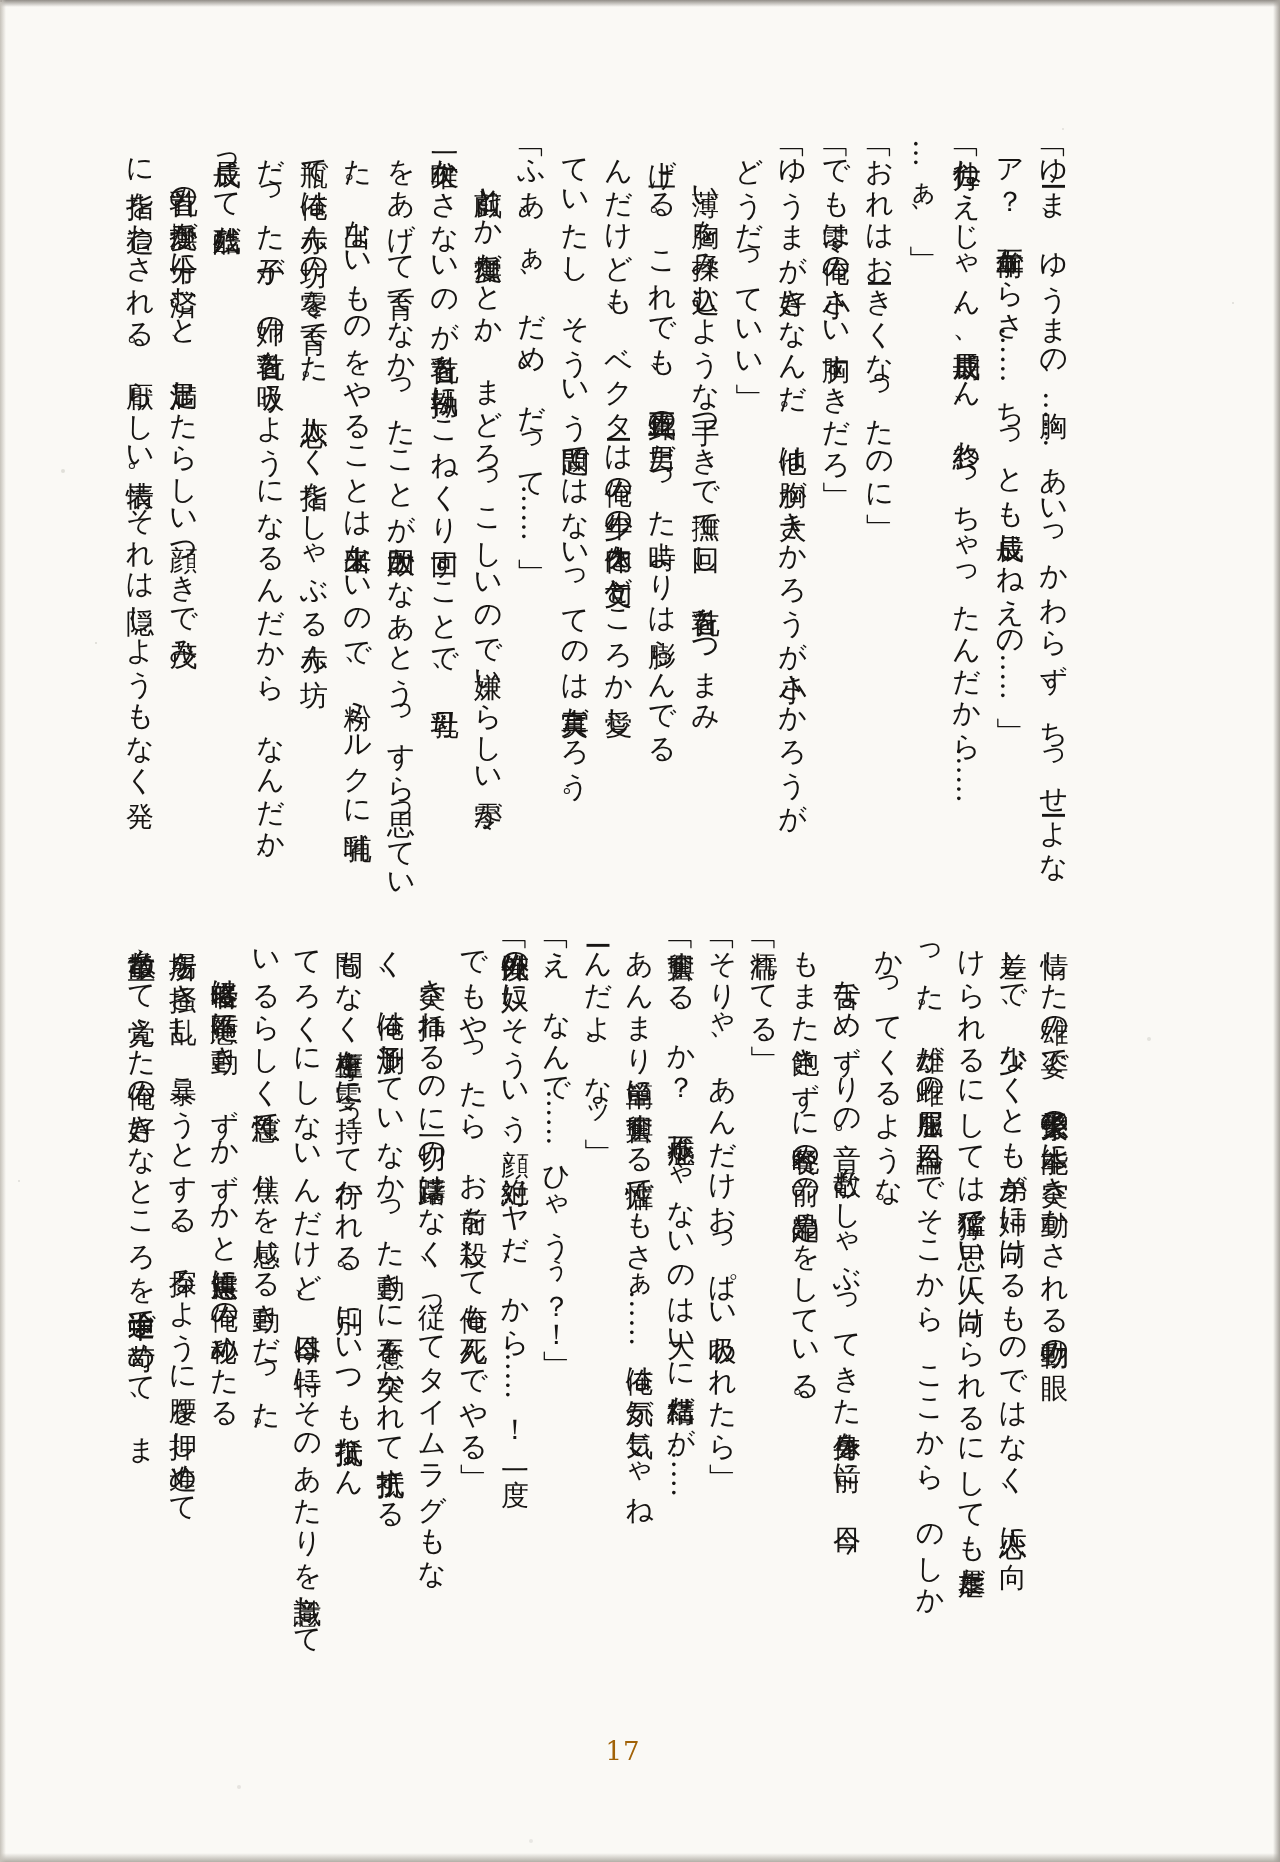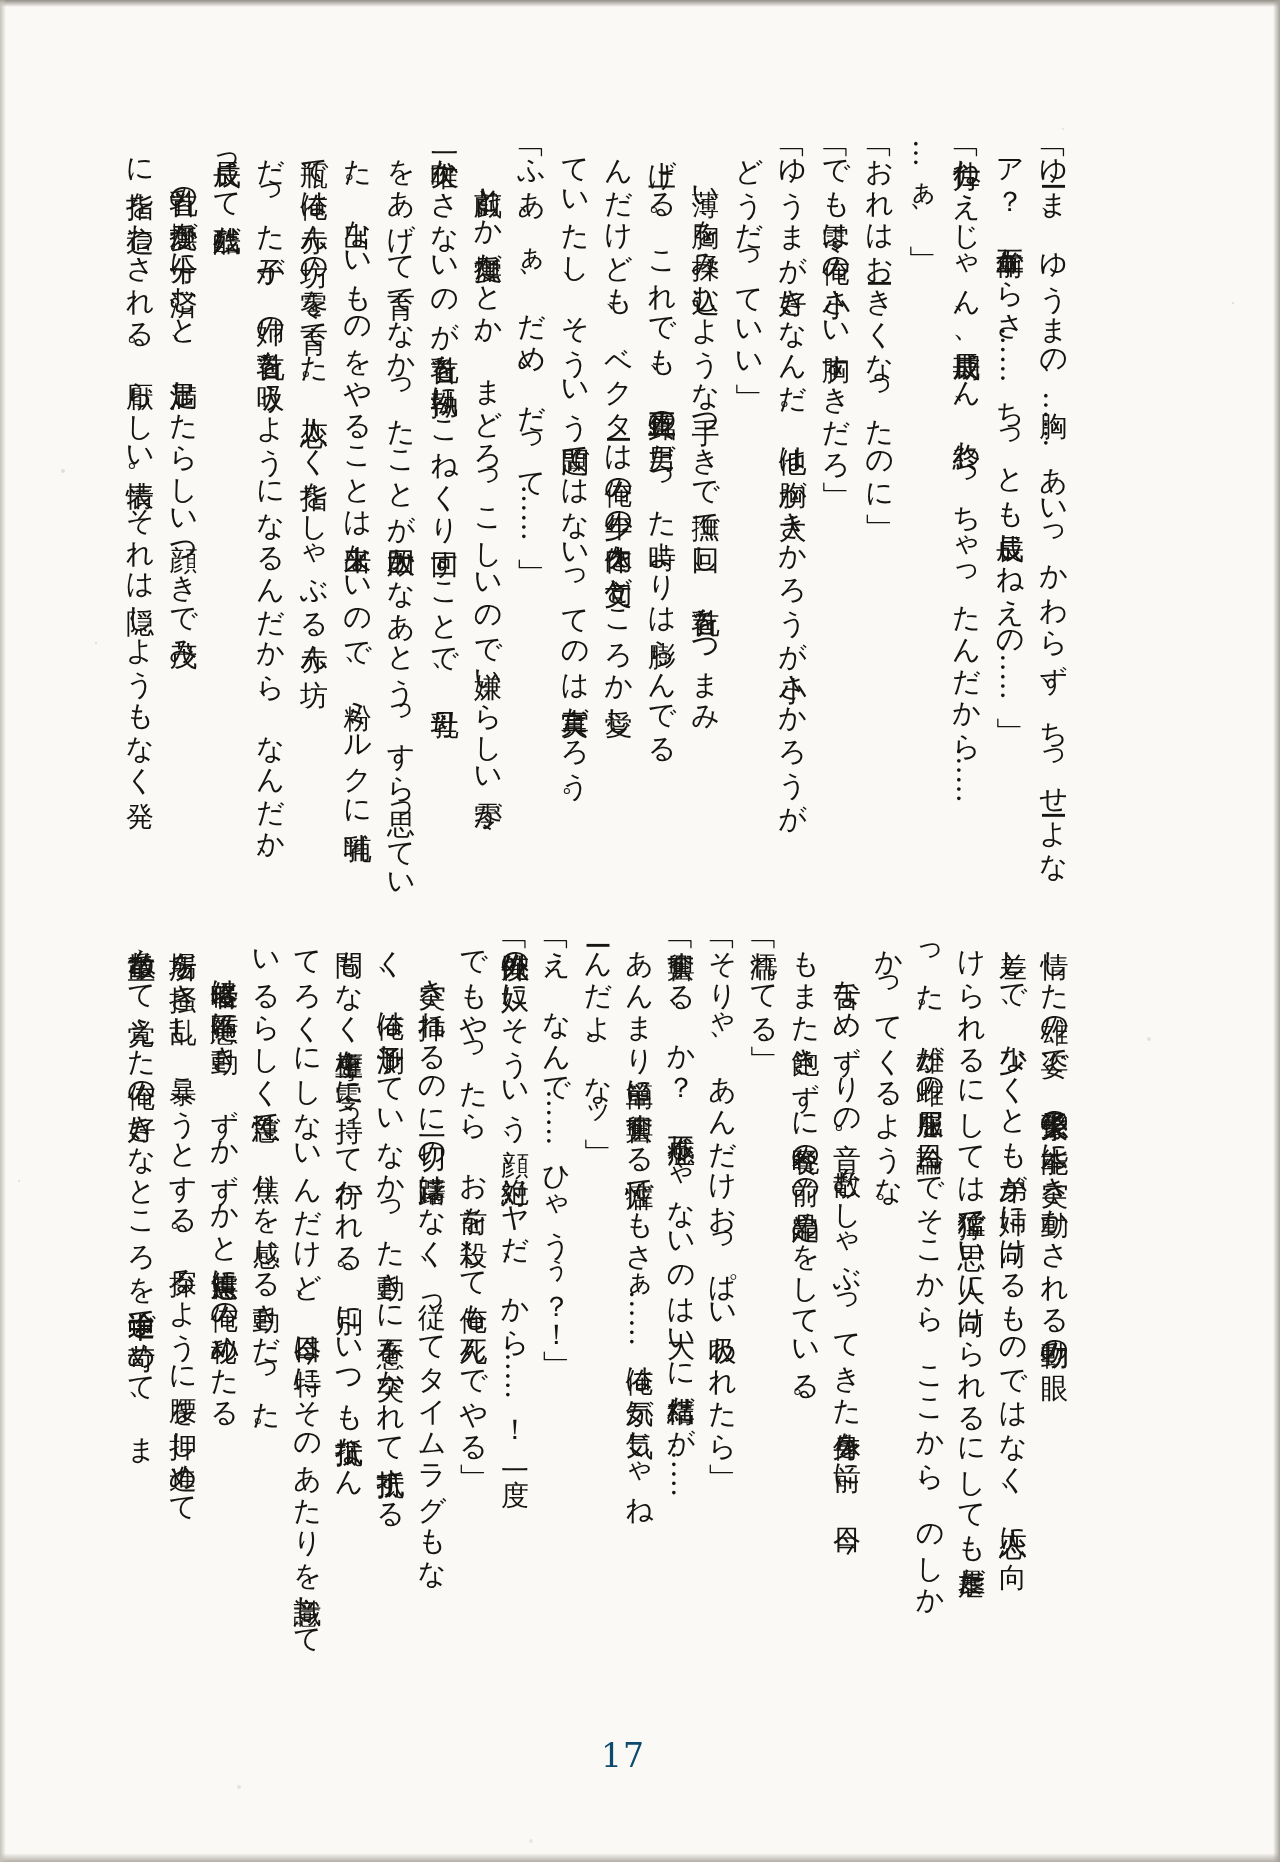--- a/index.html
+++ b/index.html
@@ -55,22 +55,22 @@
   }
   .vblock-top    .vline { line-height: 43.5px; }
   .vblock-bottom .vline { line-height: 41.5px; }
   
   .page-number {
     position: absolute;
     top: 1736px;
     left: 0;
     width: 1246px;
     text-align: center;
-    font-size: 33px;
-    color: #0c4a6e;
+    font-size: 26px;
+    color: #a16207;
     letter-spacing: 1px;
   }
 </style>
 </head>
 <body>
 
 <div class="edge edge-top"></div>
 <div class="edge edge-bottom"></div>
 <div class="edge edge-right"></div>
 <div class="edge edge-left"></div>

